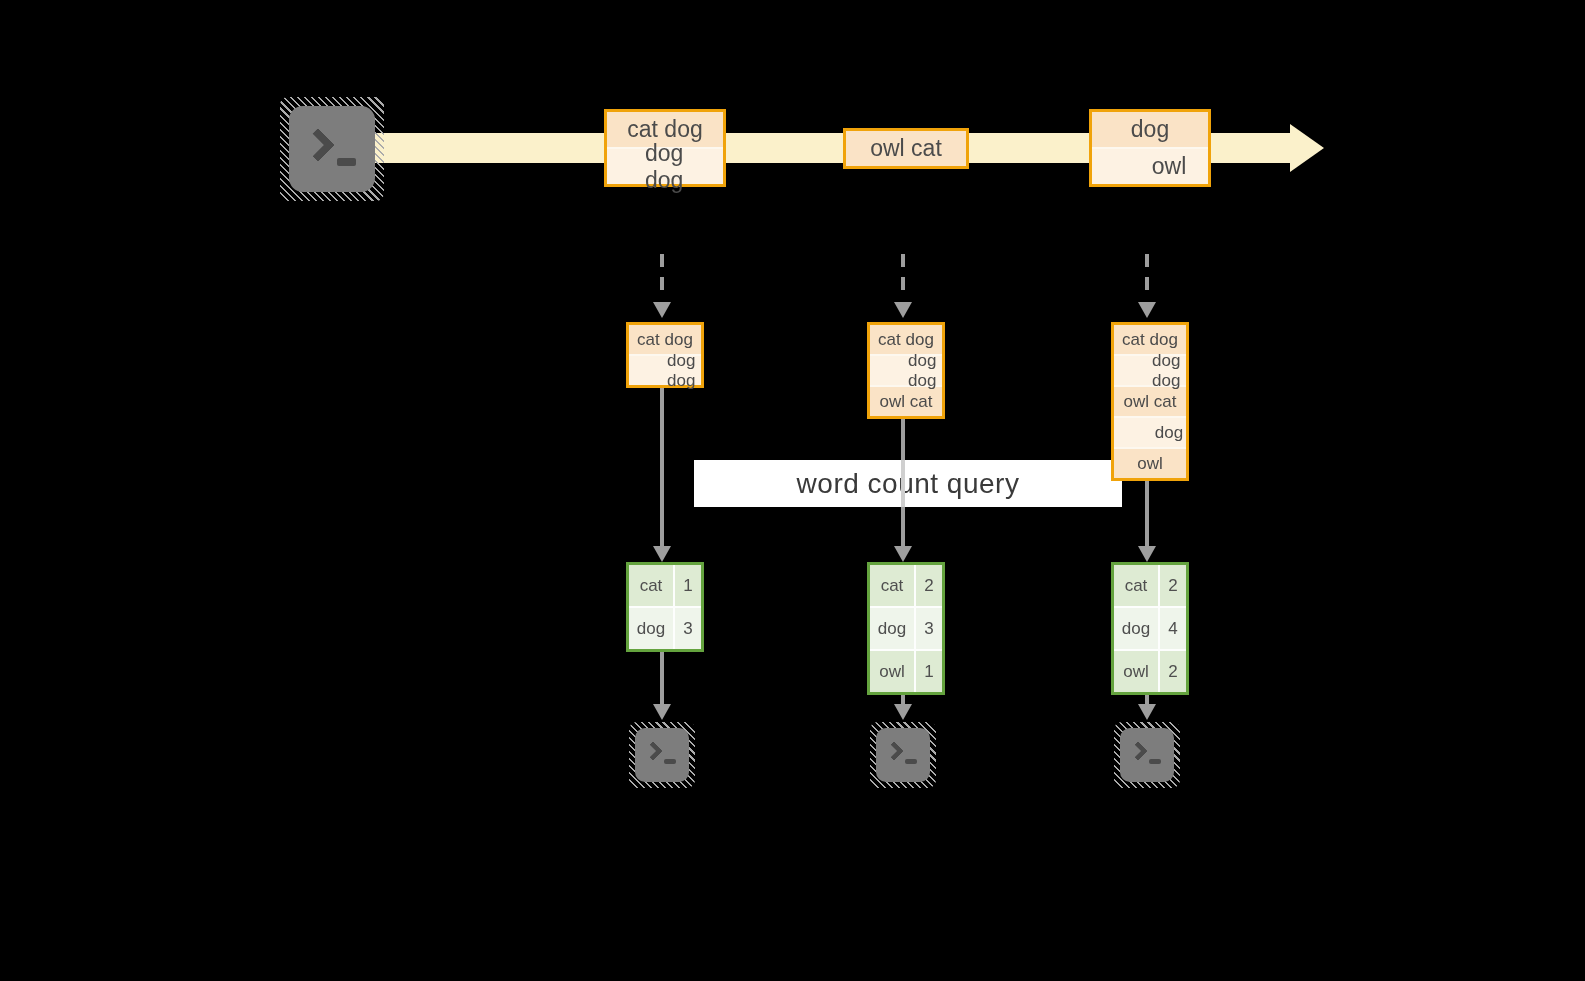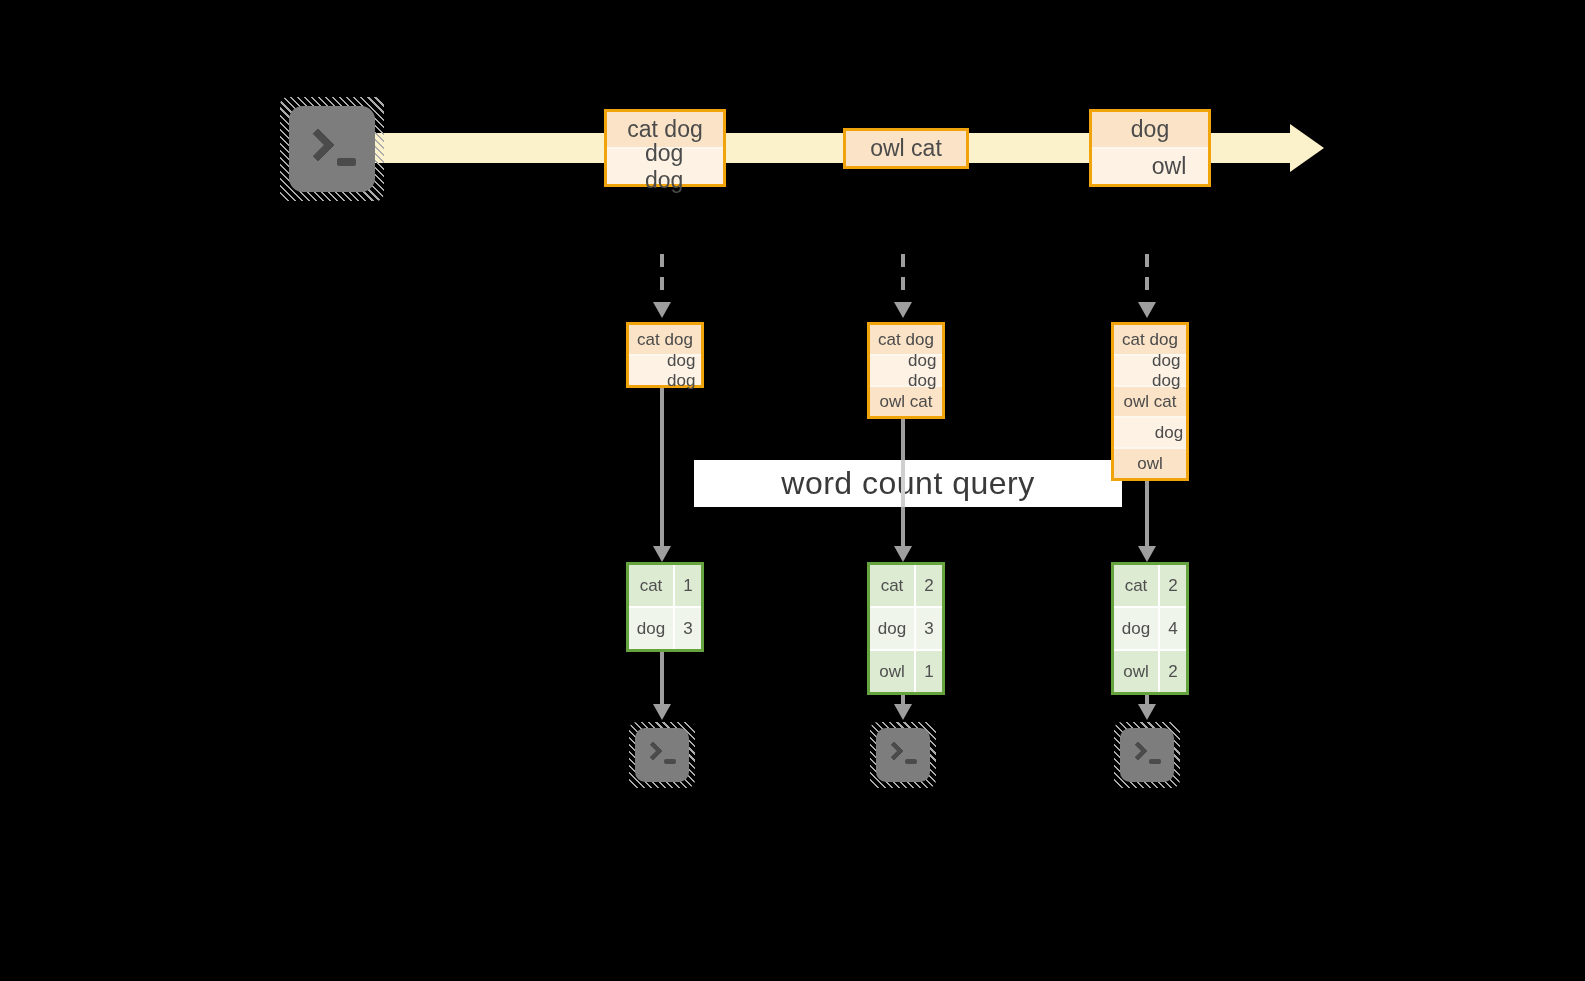--- a/index.html
+++ b/index.html
@@ -43,21 +43,21 @@
   .dash{position:absolute;width:4px;height:46px;top:254px;z-index:2;
     background:repeating-linear-gradient(180deg,#9e9e9e 0 13px,rgba(0,0,0,0) 13px 23px);}
   .vline{position:absolute;width:4px;background:#9e9e9e;z-index:2;}
   .ahead{position:absolute;width:0;height:0;z-index:2;
     border-left:9px solid rgba(0,0,0,0);border-right:9px solid rgba(0,0,0,0);
     border-top:16px solid #9e9e9e;}
 
   
   .query-band{position:absolute;left:694px;top:460px;width:428px;height:47px;
     background:#FFFFFF;z-index:3;display:flex;align-items:center;justify-content:center;}
-  .query-band span{font-size:32px;font-weight:300;color:#3a3a3a;letter-spacing:.5px;}
+  .query-band span{font-size:28px;font-weight:300;color:#3a3a3a;letter-spacing:.5px;}
   .line-over{position:absolute;left:901px;top:460px;width:4px;height:47px;
     background:#cfcfcf;z-index:4;}
 
   
   .gtable{position:absolute;z-index:5;border:3px solid #64A33E;background:#FDFEFD;width:72px;}
   .grow{display:flex;height:41px;}
   .grow + .grow{margin-top:2px;}
   .gname{width:44px;display:flex;align-items:center;justify-content:center;
     font-size:17px;color:#4f4f4f;}
   .gval{flex:1;margin-left:2px;display:flex;align-items:center;justify-content:center;

